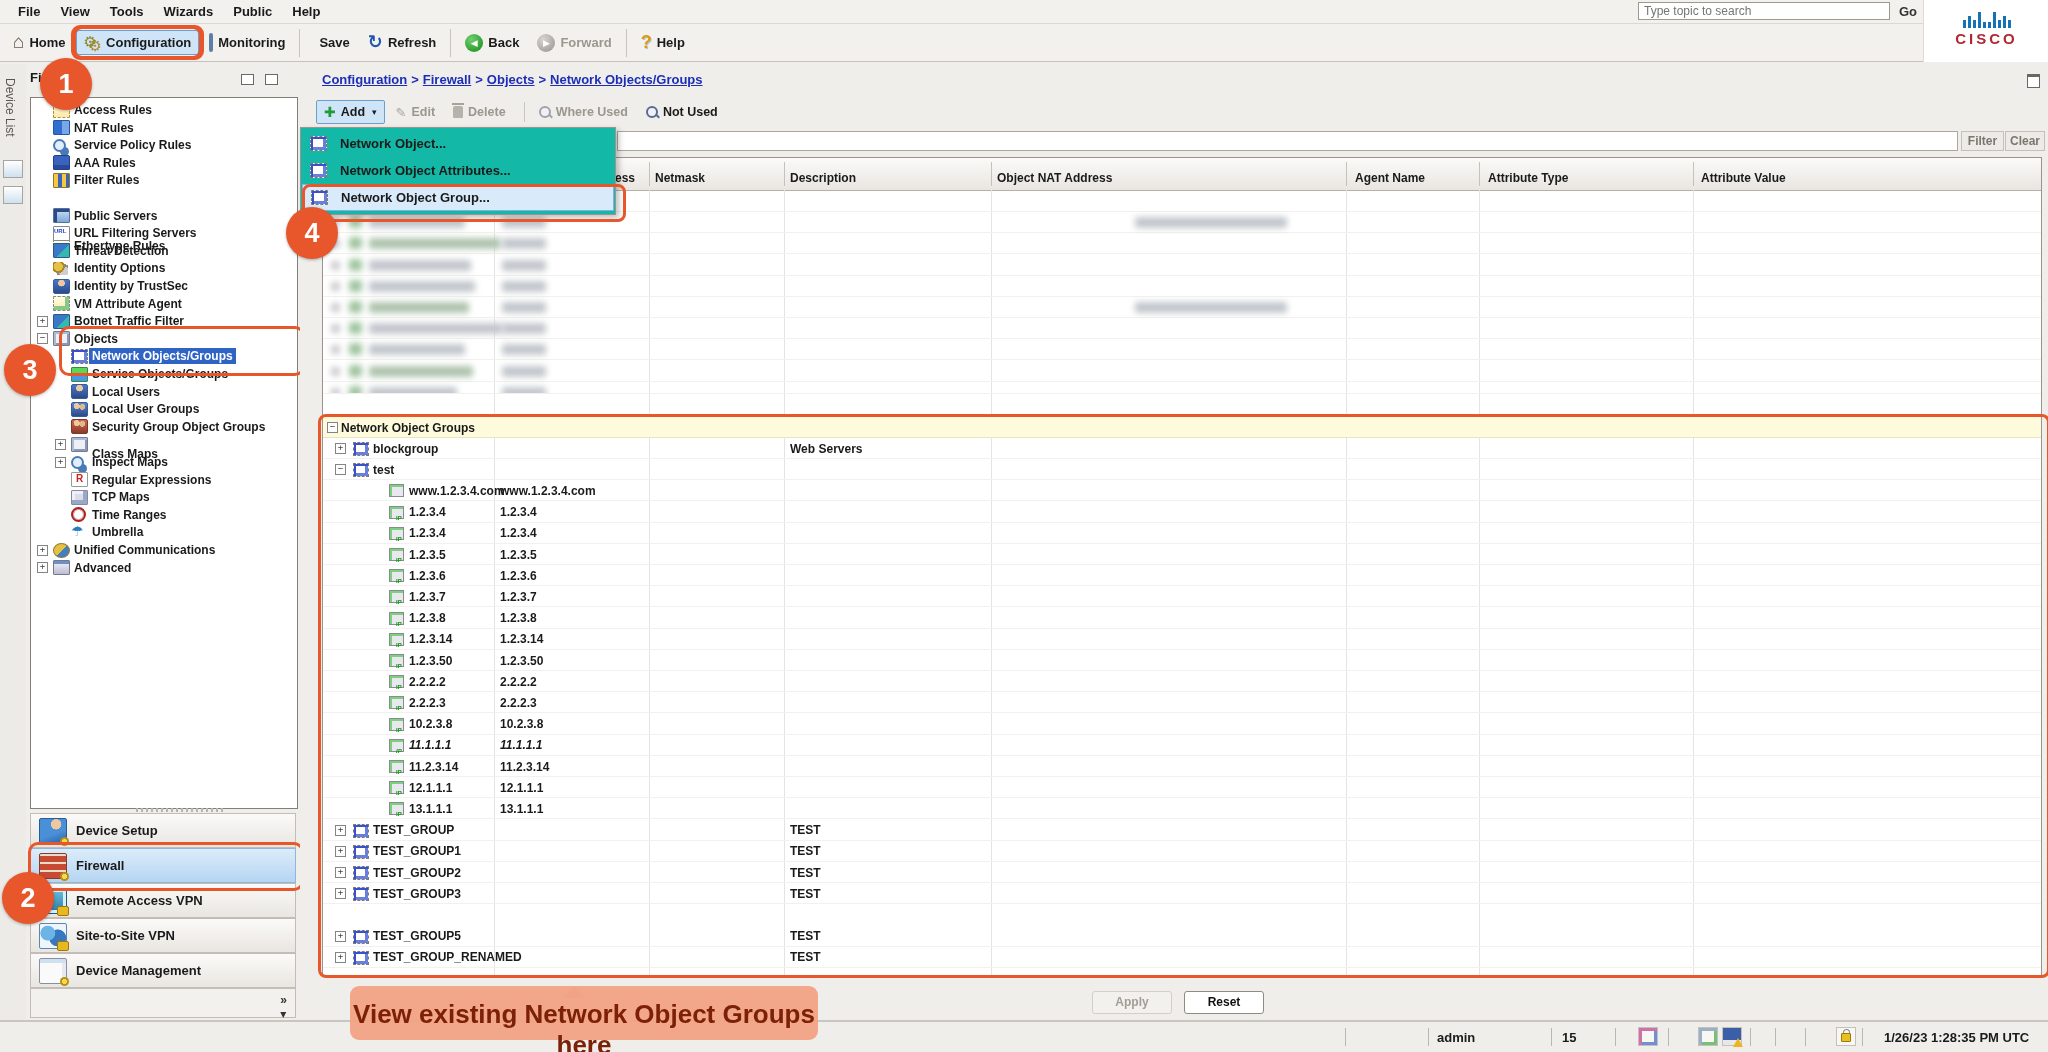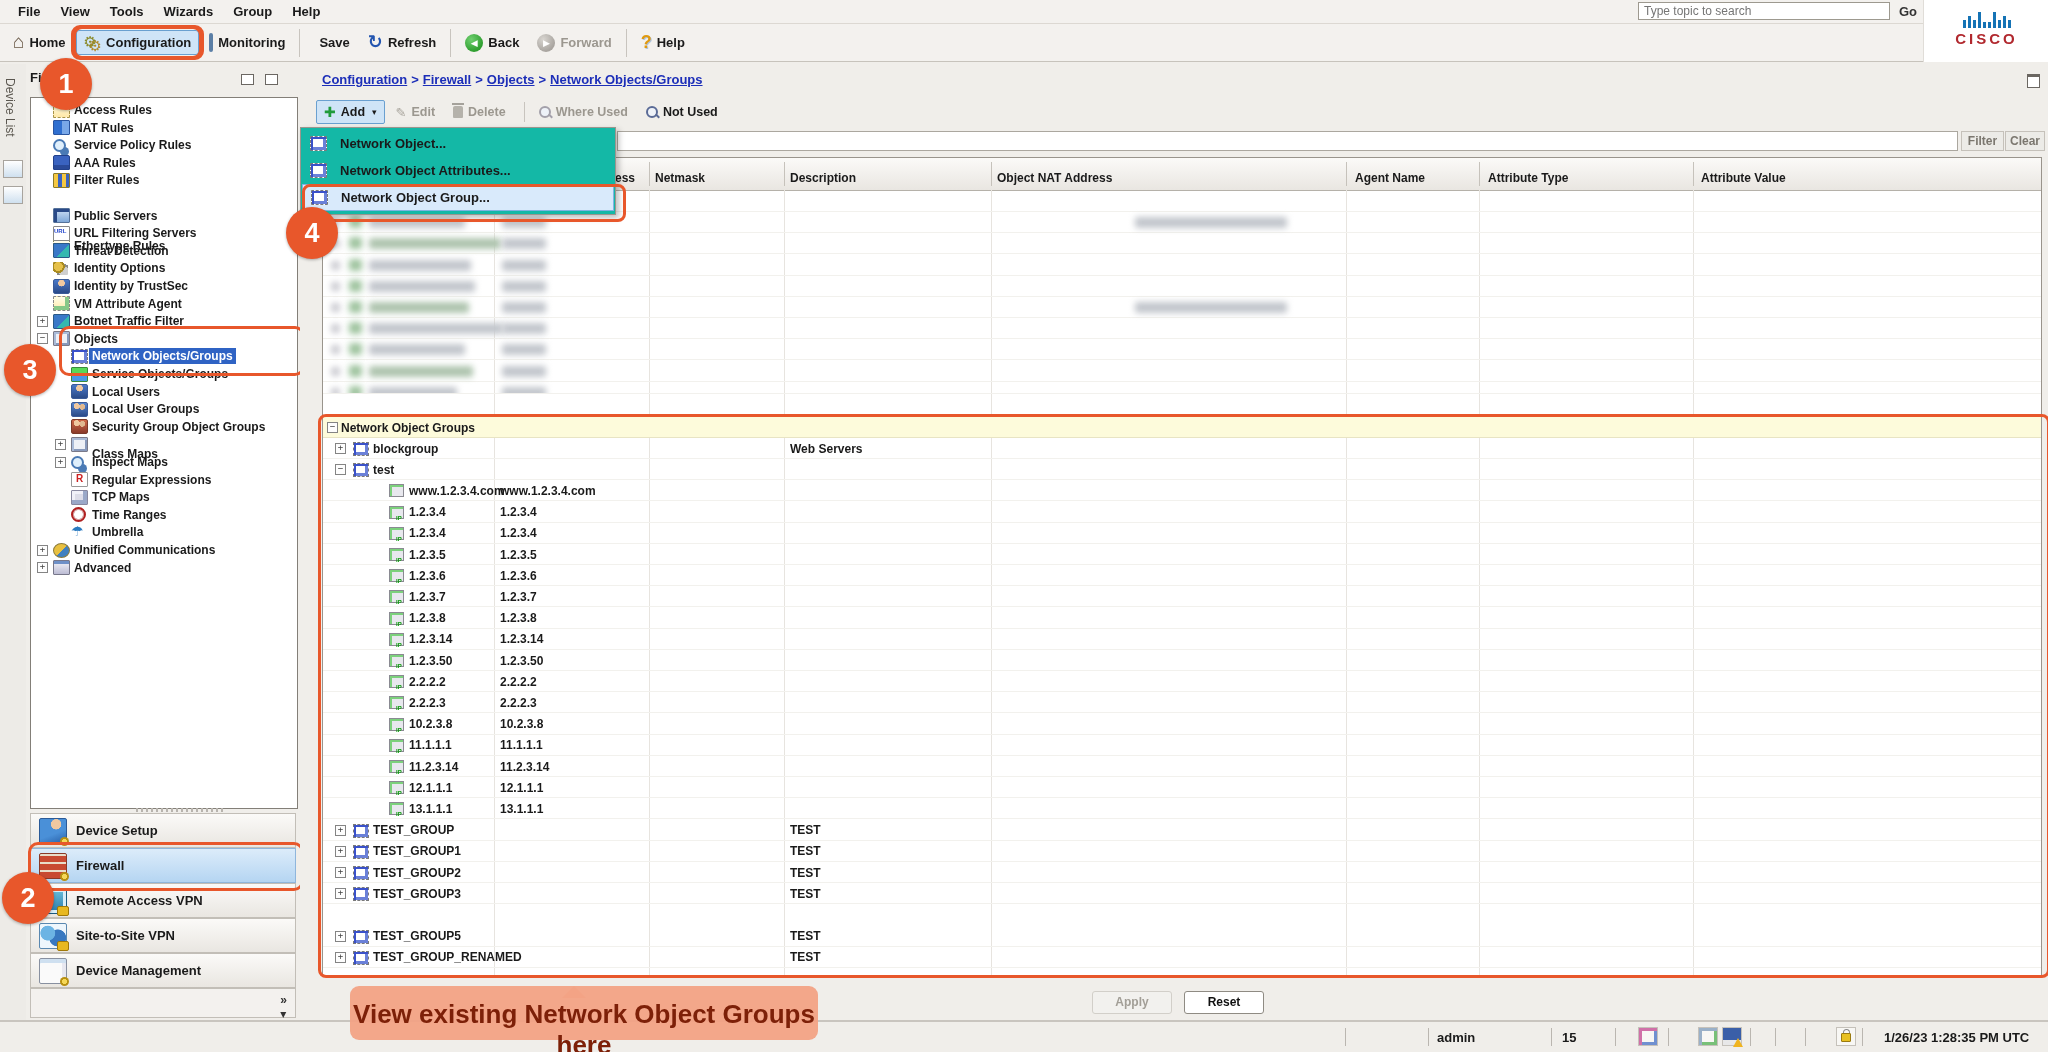--- a/index.html
+++ b/index.html
@@ -174,21 +174,21 @@
   #cfg-annot{left:101px;top:26px;width:130px;height:36px;border:3px solid #e8572b;border-radius:9px;z-index:100;pointer-events:none}
 </style>
 </head>
 <body>
 
 <div id="menubar" class="abs">
     <span class="mb-item">File</span>
     <span class="mb-item">View</span>
     <span class="mb-item">Tools</span>
     <span class="mb-item">Wizards</span>
-    <span class="mb-item">Group</span>
+    <span class="mb-item">Public</span>
     <span class="mb-item">Help</span>
   </div>
 <input id="topsearch" class="abs" placeholder="Type topic to search" style="">
 <span id="go-label" class="abs">Go</span>
 <div id="brand" class="abs">
   <div class="bars">
       <div class="bar" style="height: 8px;"></div>
       <div class="bar" style="height: 12px;"></div>
       <div class="bar" style="height: 8px;"></div>
       <div class="bar" style="height: 16px;"></div>
@@ -590,21 +590,21 @@
         <div class="trow" style="top: 502.4px;">
           <span class="host-i ipb" style="left: 66px;"></span>
           <span class="rcell" style="left: 86px;">2.2.2.3</span>
           <span class="rcell" style="left: 177px;">2.2.2.3</span>
         </div>
         <div class="trow" style="top: 523.6px;">
           <span class="host-i ipb" style="left: 66px;"></span>
           <span class="rcell" style="left: 86px;">10.2.3.8</span>
           <span class="rcell" style="left: 177px;">10.2.3.8</span>
         </div>
-        <div class="trow" style="top: 544.8px;">
+        <div class="trow" style="top: 544.8px; font-style: italic;">
           <span class="host-i ipb" style="left: 66px;"></span>
           <span class="rcell" style="left: 86px;">11.1.1.1</span>
           <span class="rcell" style="left: 177px;">11.1.1.1</span>
         </div>
         <div class="trow" style="top: 566px;">
           <span class="host-i ipb" style="left: 66px;"></span>
           <span class="rcell" style="left: 86px;">11.2.3.14</span>
           <span class="rcell" style="left: 177px;">11.2.3.14</span>
         </div>
         <div class="trow" style="top: 587.2px;">

